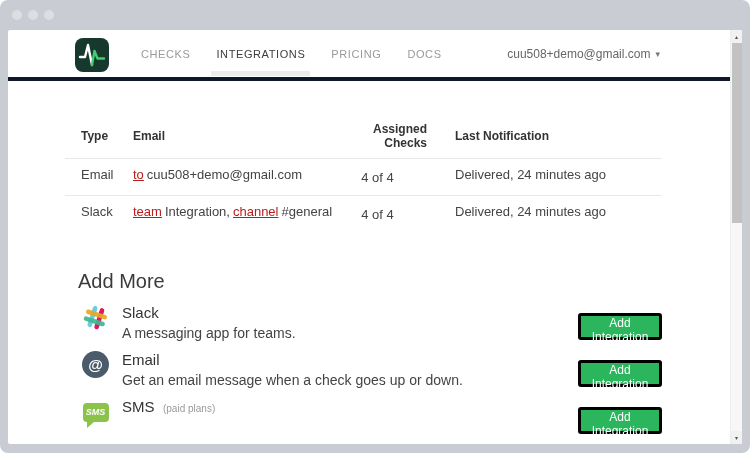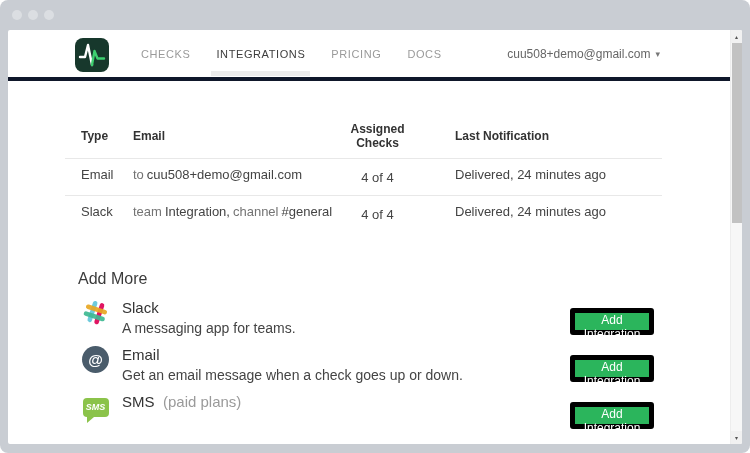--- a/index.html
+++ b/index.html
@@ -28,42 +28,42 @@
   .caret { font-size:9px; color:#777; }
 
   
   .content { margin-left:57px; width:597px; }
 
   table { width:100%; border-collapse:collapse; margin-top:33px; table-layout:fixed; }
   col.c1{width:60px;} col.c2{width:195px;} col.c3{width:115px;} col.c4{width:227px;}
   th { text-align:left; font-size:12px; color:#333; font-weight:bold;
        padding:8px; border-bottom:1px solid #e8e8e8; }
   th:first-child { padding-left:16px; }
-  th.center { text-align:center; }
+  th.center { text-align:right; }
   th.pad-l { padding-left:20px; }
   td { font-size:13px; color:#444; padding:8px; height:37px; vertical-align:top; }
   td:first-child { padding-left:16px; }
   tr + tr td { border-top:1px solid #e8e8e8; }
   td.center { text-align:center; vertical-align:middle; }
   td.pad-l { padding-left:20px; }
   .cell-value span { margin-right:3px; }
-  .muted { color:#737373; }
-
-  
-  .add-more-title { margin:37px 0 0 13px; font-size:16px; font-weight:400; color:#3b3b3b; }
+  .muted { color:#b91c1c;text-decoration:underline; }
+
+  
+  .add-more-title { margin:37px 0 0 13px; font-size:20px; font-weight:400; color:#3b3b3b; }
   .int-list { list-style:none; margin-top:10px; }
   .int-item { display:flex; height:47px; padding-left:17px; }
   .int-icon { width:27px; margin-right:13px; flex:none; display:flex;
               justify-content:center; align-items:flex-start; padding-top:1px; }
   .int-text { flex:1; padding-top:1px; }
   .int-name { font-size:15px; font-weight:400; color:#333; line-height:16px; display:inline; }
-  .int-badge { font-size:15px; color:#9a9a9a; margin-left:4px; }
+  .int-badge { font-size:10px; color:#9a9a9a; margin-left:4px; }
   .int-desc { font-size:14px; color:#444; margin-top:3px; min-height:14px; }
-  .add-btn { align-self:center; margin-right:8px; width:84px; height:27px;
-             background:#2bb55c; border:5px solid #000000; border-radius:3px;
+  .add-btn { align-self:center; margin-right:0; width:84px; height:27px;
+             background:#2bb55c; border:3px solid #000000; border-radius:3px;
              color:#fff; font-size:12px; font-family:inherit; cursor:pointer; }
 
   
   .email-circle { width:27px; height:27px; border-radius:50%; background:#4a5c6b;
                   color:#fff; font-size:15px; font-weight:bold; text-align:center;
                   line-height:27px; }
   .sms-bubble { position:relative; width:26px; height:19px; background:#8bc34a;
                 border-radius:4px; color:#fff; font-size:9px; font-style:italic;
                 font-weight:bold; display:flex; align-items:center; justify-content:center;
                 margin-top:5px; }

